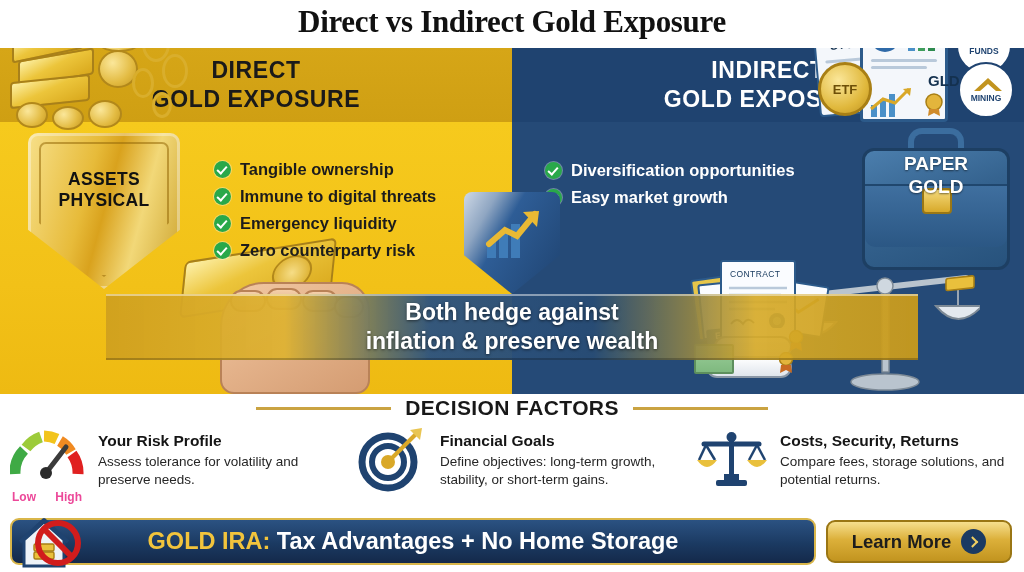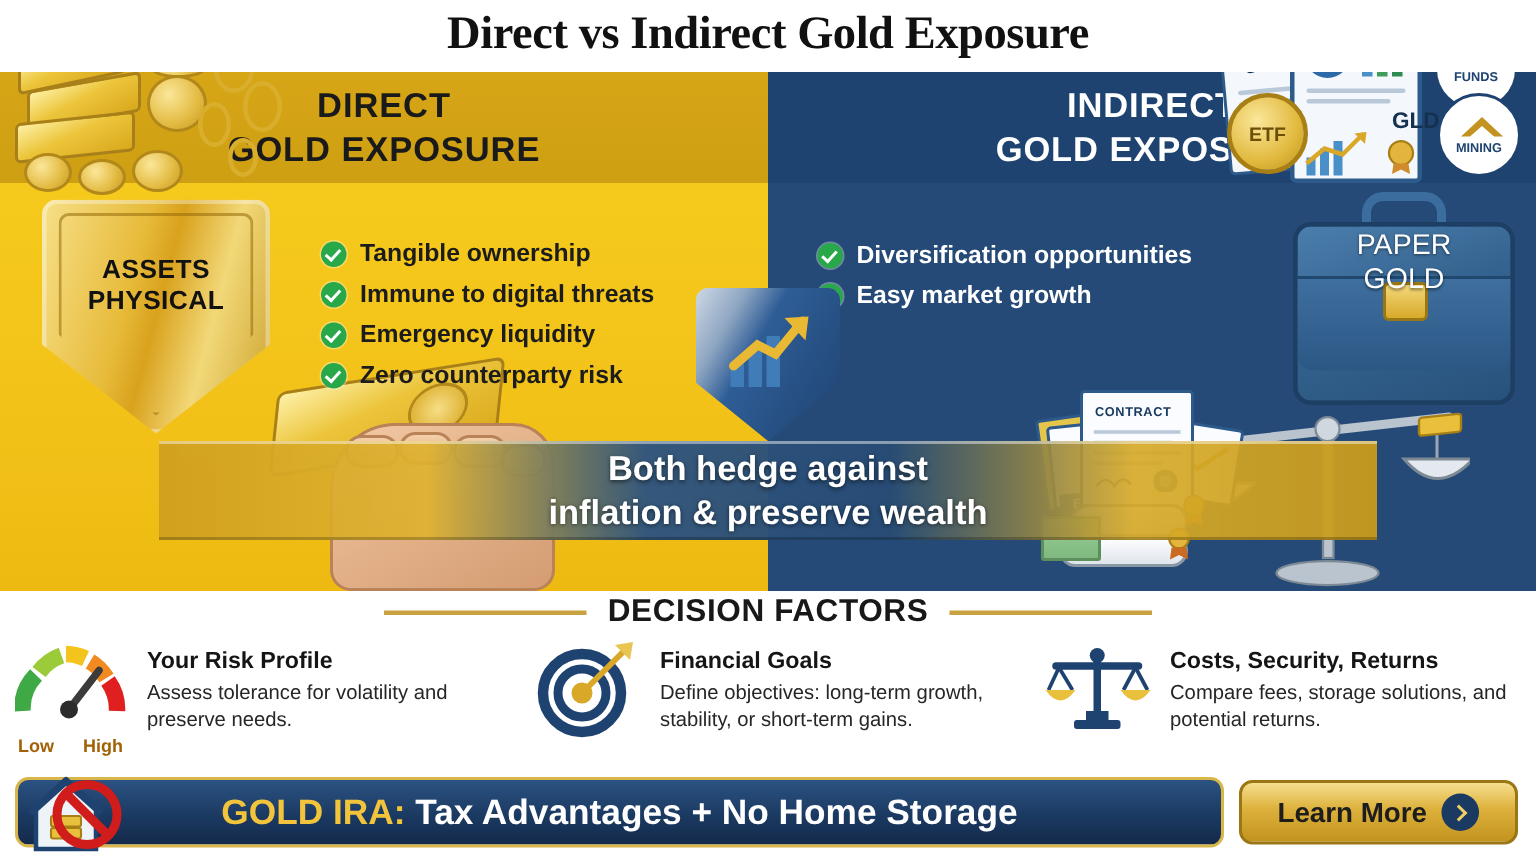--- a/index.html
+++ b/index.html
@@ -166,21 +166,21 @@
     background: linear-gradient(180deg,#3f6f9f,#2b5784);
     border-radius: 0 0 10px 10px; border-top: 2px solid #20476e;
   }
   .bc-lock {
     position: absolute; left: 60px; top: 60px; width: 30px; height: 26px;
     background: linear-gradient(180deg,#f4d97a,#d7a92a);
     border: 2px solid #9a7715; border-radius: 4px; z-index: 3;
   }
   .bc-label {
     position: absolute; left: 0; top: 24px; width: 100%;
-    text-align: center; color: #ffffff; font-size: 19px; font-weight: normal;
+    text-align: center; color: #ffffff; font-size: 19px; font-weight: bold;
     line-height: 23px; text-shadow: 0 1px 2px rgba(0,0,0,.5); z-index: 4;
   }
 
   
   .ribbon {
     position: absolute; left: 106px; top: 294px; width: 812px; height: 66px;
     z-index: 26;
     background: linear-gradient(90deg,
        rgba(208,160,30,.95) 0%, rgba(222,178,48,.92) 22%,
        rgba(46,84,126,.97) 40%, rgba(40,76,116,.97) 60%,
@@ -242,21 +242,21 @@
     transform: rotate(-6deg);
   }
 
   
   .contract-stack { position: absolute; left: 694px; top: 252px; width: 150px; height: 136px; z-index: 20; }
   .contract-doc {
     position: absolute; background: #fafcff; border: 2px solid #2c5a8a; border-radius: 3px;
   }
   .contract-label {
     position: absolute; left: 32px; top: 16px; font-size: 8.5px;
-    font-weight: bold; color: #1a3c60; letter-spacing: .4px;
+    font-weight: normal; color: #1a3c60; letter-spacing: .4px;
   }
   .etf-tag {
     position: absolute; left: 2px; top: 44px; width: 34px; height: 15px;
     background: #2f6aa8; border-radius: 2px; color: #fff;
     font-size: 9px; font-weight: bold; text-align: center; line-height: 15px;
   }
   .scroll-roll {
     position: absolute; height: 22px; border-radius: 11px;
     background: linear-gradient(180deg,#ffffff,#dfe5ec);
     border: 2px solid #8a97a6;
@@ -284,21 +284,21 @@
   }
   .df-col { position: relative; display: flex; align-items: flex-start; }
   .df-col-1 { width: 352px; padding-left: 10px; }
   .df-col-2 { width: 340px; padding-left: 4px; }
   .df-col-3 { width: 332px; padding-left: 4px; }
   .df-icon { width: 74px; height: 80px; flex: none; position: relative; }
   .df-body { padding-top: 6px; }
   .df-h { font-size: 15.5px; font-weight: bold; color: #151515; margin-bottom: 3px; }
   .df-p { font-size: 13.5px; color: #262626; line-height: 17.5px; }
   .gauge-low, .gauge-high {
-    position: absolute; bottom: 2px; font-size: 12px; font-weight: bold; color: #a16207;
+    position: absolute; bottom: 2px; font-size: 12px; font-weight: bold; color: #ec4899;
   }
   .gauge-low { left: 2px; }
   .gauge-high { right: 2px; }
 
   
   .cta-zone {
     position: absolute; left: 0; top: 515px; width: 1024px; height: 57px;
     background: #ffffff; z-index: 32;
   }
   .cta-bar {

